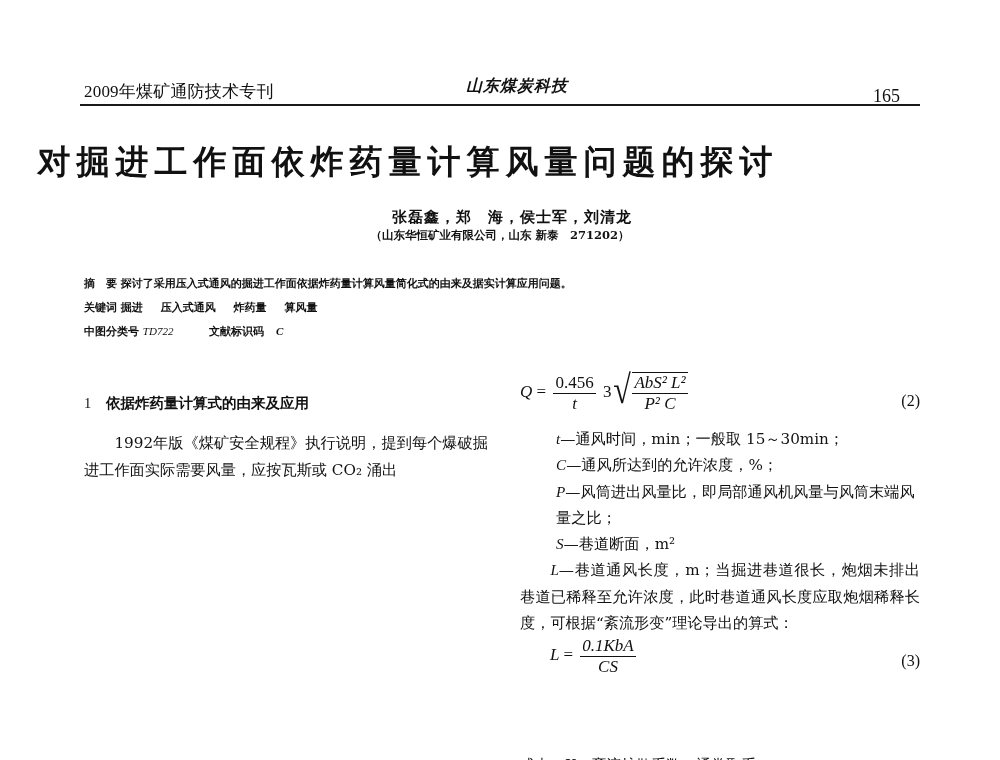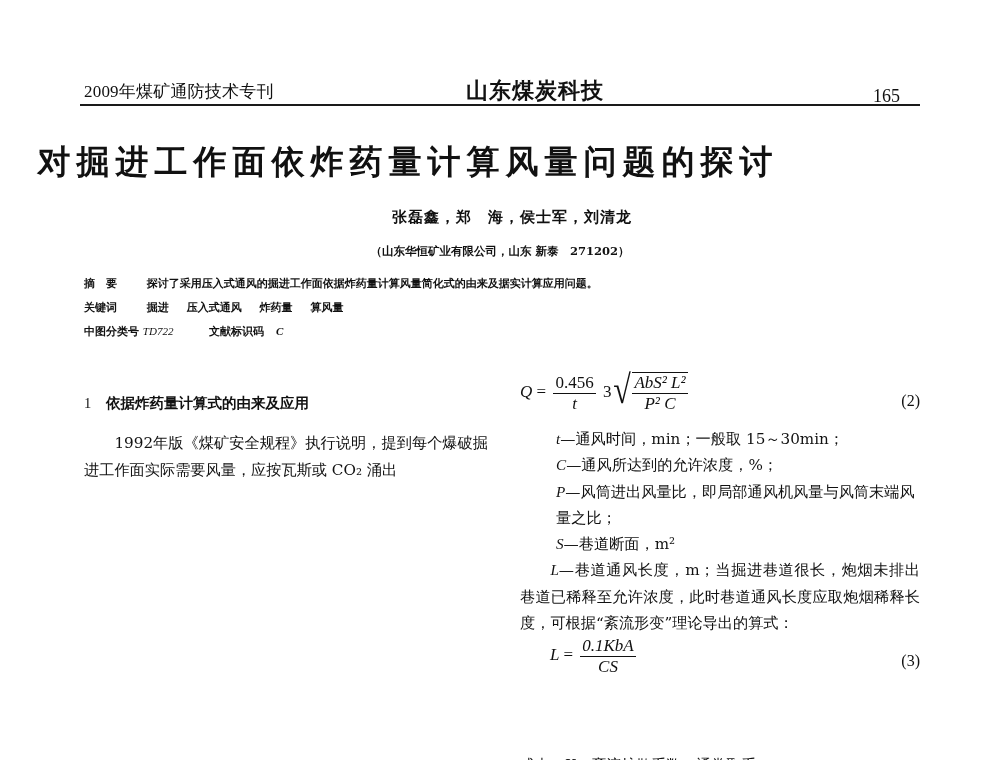--- a/index.html
+++ b/index.html
@@ -6,38 +6,38 @@
   body {
     width: 1000px; height: 760px; overflow: hidden; position: relative;
     font-family: "DejaVu Serif", "Liberation Serif", serif;
     color: #111111;
   }
   .abs { position: absolute; }
   .running-head {
     left: 84px; top: 76px; width: 816px; height: 30px;
   }
   .rh-left { position: absolute; left: 0; top: 4px; font-size: 17px; font-family: "Liberation Serif", "DejaVu Serif", serif; letter-spacing: 0.2px; }
-  .rh-center { position: absolute; left: 382px; top: 0px; font-size: 22px; font-weight: bold; letter-spacing: 1px; font-family: "DejaVu Serif", serif; }
+  .rh-center { position: absolute; left: 382px; top: 0px; font-size: 16px; font-weight: bold; font-style: italic; letter-spacing: 1px; font-family: "DejaVu Serif", serif; }
   .rh-right { position: absolute; right: 0; top: 10px; font-size: 18px; font-family: "Liberation Serif", serif; }
   .rule { left: 80px; top: 104px; width: 840px; height: 0; border-top: 2px solid #1a1a1a; }
   .title {
     left: 0; top: 140px; width: 816px; text-align: center;
     font-size: 33px; font-weight: bold; letter-spacing: 6px;
     font-family: "DejaVu Serif", serif;
   }
   .authors {
     left: 12px; top: 208px; width: 1000px; text-align: center;
     font-size: 15px; font-weight: bold; letter-spacing: 1px;
   }
   .affil {
-    left: 0; top: 244px; width: 1000px; text-align: center;
+    left: 0; top: 228px; width: 1000px; text-align: center;
     font-size: 11.5px; font-weight: bold;
   }
   .meta { left: 84px; font-size: 11px; font-weight: bold; }
-  .meta .lbl { display: inline-block; margin-right: 26px; }
+  .meta .lbl { display: inline-block; margin-right: 0; }
   .meta .gap { display: inline-block; width: 14px; }
   .col {
     font-size: 15.2px; line-height: 26.3px;
   }
   .col p { margin: 0; }
   .left-col { left: 84px; top: 372px; width: 404px; text-align: justify; }
   .indent { text-indent: 2em; }
   .sect { font-weight: bold; font-size: 14.5px; }
   .sect .num { display: inline-block; width: 22px; font-family: "Liberation Serif", serif; font-weight: normal; }
   .right-col { left: 520px; top: 372px; width: 400px; }

